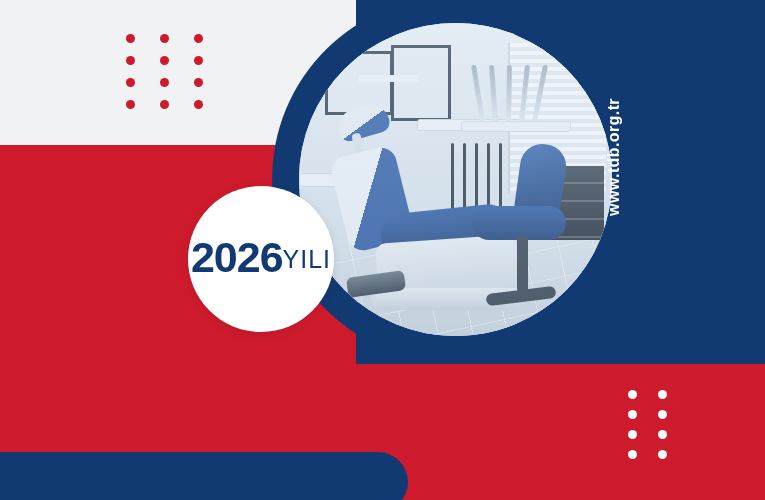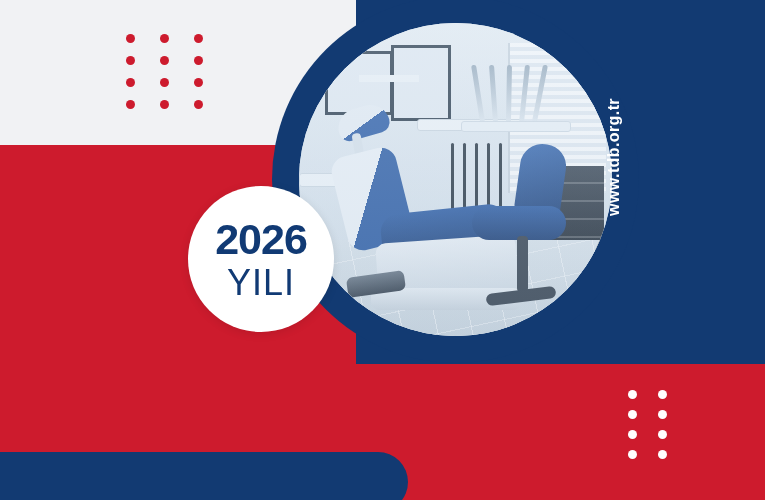--- a/index.html
+++ b/index.html
@@ -164,29 +164,29 @@
   }
   .ph-tint{
     inset:0;background:linear-gradient(180deg,rgba(205,222,238,.30),rgba(150,178,205,.22));
   }
 
   
   .badge{
     position:absolute;left:188px;top:186px;width:146px;height:146px;
     border-radius:50%;background:#ffffff;
     box-shadow:0 2px 10px rgba(0,0,0,.10);
-    display:flex;flex-direction:column;align-items:center;justify-content:center;
+    display:flex;flex-direction:row;align-items:center;justify-content:center;
     line-height:1;
   }
   .badge-year{
     font-size:43px;font-weight:bold;color:#113A74;letter-spacing:-1px;
     margin-bottom:4px;
   }
   .badge-sub{
-    font-size:36px;font-weight:normal;color:#113A74;letter-spacing:1px;
+    font-size:25px;font-weight:normal;color:#113A74;letter-spacing:1px;
   }
 
   
   .tagline{
     position:absolute;left:209px;top:380px;
     font-size:17.5px;font-style:italic;font-weight:bold;color:#ffffff;
     letter-spacing:.2px;white-space:nowrap;
   }
 
   

